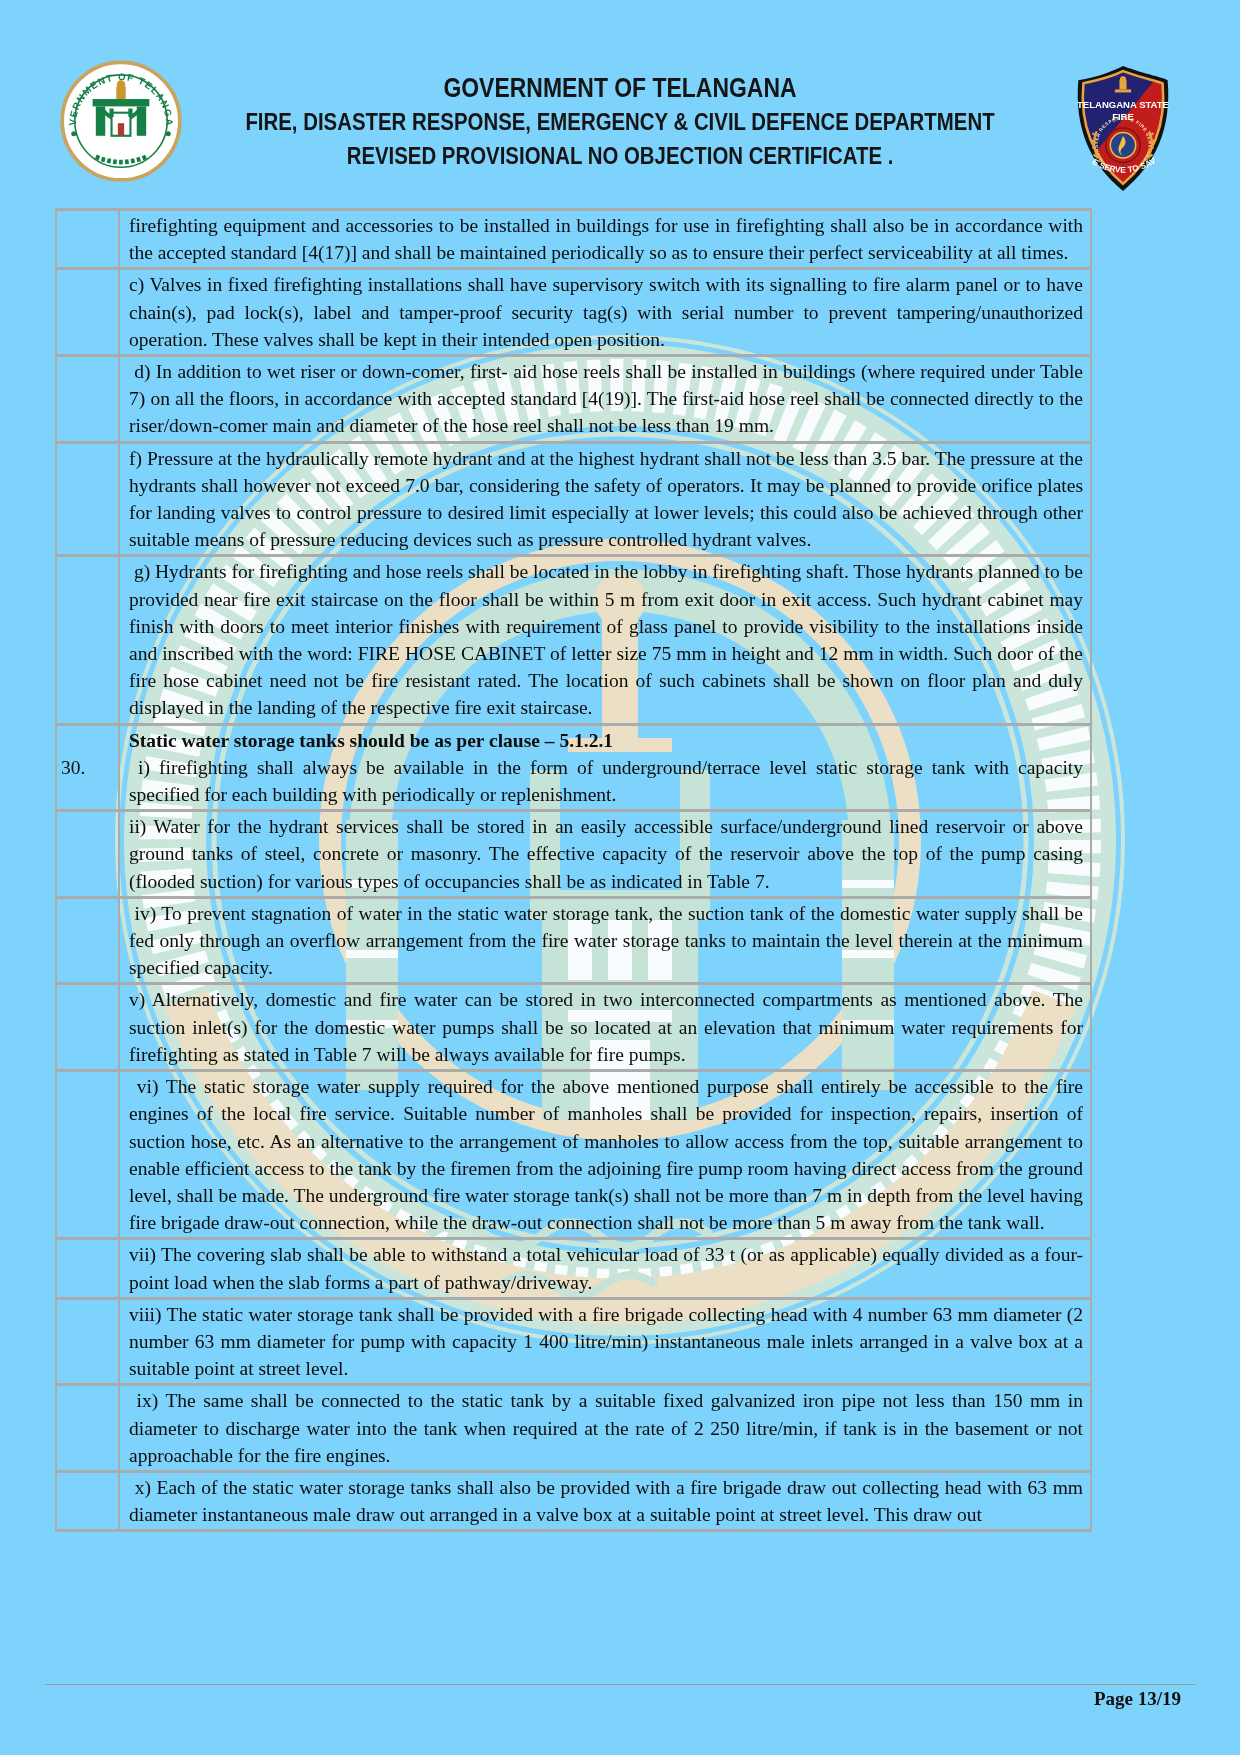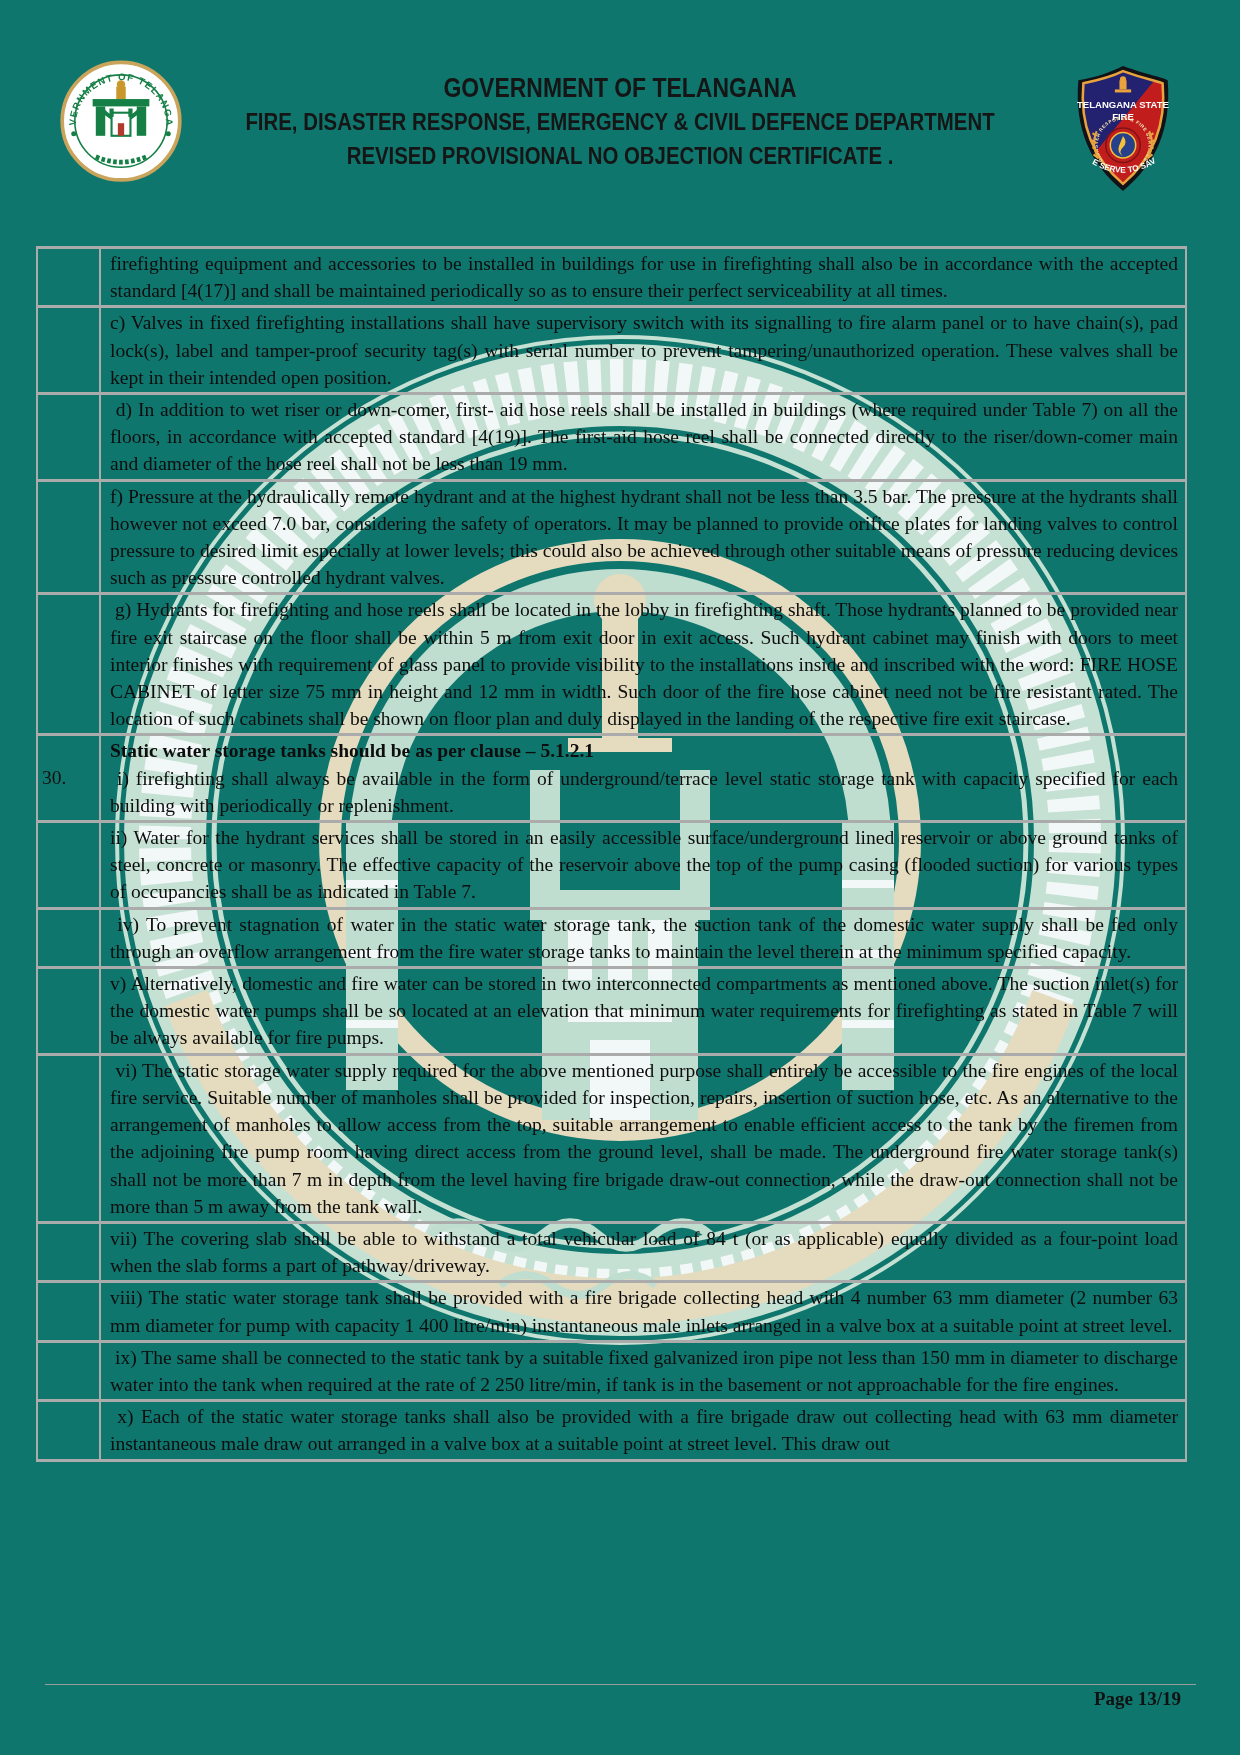--- a/index.html
+++ b/index.html
@@ -1,40 +1,40 @@
 <!DOCTYPE html>
 <html style="--border: #ababab; --wm-green: #cfe7d9; --wm-green2: #c9e4d5; --wm-tan: #f1e1c3; --emblem-green: #157f46; --emblem-gold: #c9972b; --badge-navy: #232270; --badge-red: #c21d1d; --badge-gold: #e8a33d;"><head>
 <meta charset="utf-8">
 <style>
   html,body{margin:0;padding:0;background:#e9e9e9;}
   .page{
     position:relative;width:1240px;height:1755px;margin:0 auto;
-    background:#0f766e;overflow:hidden;
+    background:#7dd3fc;overflow:hidden;
     font-family:"Liberation Serif",serif;color:#111;
   }
   
   .hdr-titles{
     position:absolute;left:110px;top:72px;width:1020px;text-align:center;
   }
   .hdr-line{
     font-family:"Liberation Sans",sans-serif;font-weight:bold;color:#151515;
     transform:scaleX(.85);transform-origin:50% 50%;white-space:nowrap;
   }
   .hdr-line1{font-size:27px;line-height:33px;}
   .hdr-line2{font-size:24px;line-height:34px;}
   .hdr-line3{font-size:24px;line-height:34px;}
   .logo{position:absolute;}
   .logo-left{left:58px;top:56px;}
   .logo-right{left:1062px;top:62px;}
   
   .watermark{position:absolute;left:90px;top:300px;opacity:.95;pointer-events:none;}
   
   table.clauses{
-    position:absolute;left:36px;top:208px;width:1151px;
-    border-collapse:collapse;table-layout:fixed;background:transparent;margin-top:38px;
+    position:absolute;left:55px;top:208px;width:1037px;
+    border-collapse:collapse;table-layout:fixed;background:transparent;
   }
   table.clauses td{
     border:2px solid var(--border,#ababab);
     border-top-width:3px;border-bottom-width:3px;
     vertical-align:top;
   }
   td.num{
     width:55px;font-size:19.5px;line-height:27.2px;
     padding:28px 2px 1px 4px;color:#111;
   }
@@ -201,21 +201,21 @@
         <tr>
           <td class="num"></td>
           <td class="txt"><div>v) Alternatively, domestic and fire water can be stored in two interconnected compartments as mentioned above. The suction inlet(s) for the domestic water pumps shall be so located at an elevation that minimum water requirements for firefighting as stated in Table 7 will be always available for fire pumps.</div></td>
         </tr>
         <tr>
           <td class="num"></td>
           <td class="txt"><div> vi) The static storage water supply required for the above mentioned purpose shall entirely be accessible to the fire engines of the local fire service. Suitable number of manholes shall be provided for inspection, repairs, insertion of suction hose, etc. As an alternative to the arrangement of manholes to allow access from the top, suitable arrangement to enable efficient access to the tank by the firemen from the adjoining fire pump room having direct access from the ground level, shall be made. The underground fire water storage tank(s) shall not be more than 7 m in depth from the level having fire brigade draw-out connection, while the draw-out connection shall not be more than 5 m away from the tank wall.</div></td>
         </tr>
         <tr>
           <td class="num"></td>
-          <td class="txt"><div>vii) The covering slab shall be able to withstand a total vehicular load of 84 t (or as applicable) equally divided as a four-point load when the slab forms a part of pathway/driveway.</div></td>
+          <td class="txt"><div>vii) The covering slab shall be able to withstand a total vehicular load of 33 t (or as applicable) equally divided as a four-point load when the slab forms a part of pathway/driveway.</div></td>
         </tr>
         <tr>
           <td class="num"></td>
           <td class="txt"><div>viii) The static water storage tank shall be provided with a fire brigade collecting head with 4 number 63 mm diameter (2 number 63 mm diameter for pump with capacity 1 400 litre/min) instantaneous male inlets arranged in a valve box at a suitable point at street level.</div></td>
         </tr>
         <tr>
           <td class="num"></td>
           <td class="txt"><div> ix) The same shall be connected to the static tank by a suitable fixed galvanized iron pipe not less than 150 mm in diameter to discharge water into the tank when required at the rate of 2 250 litre/min, if tank is in the basement or not approachable for the fire engines.</div></td>
         </tr>
         <tr>

